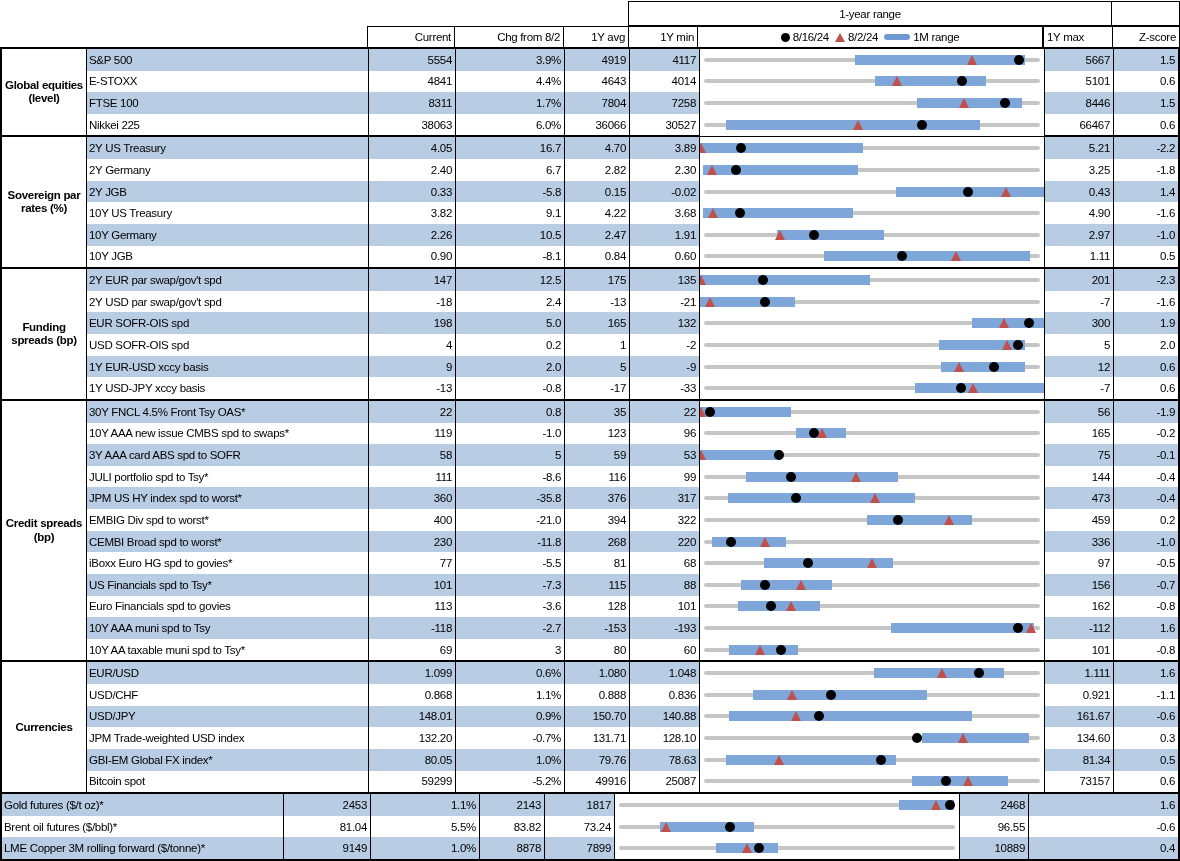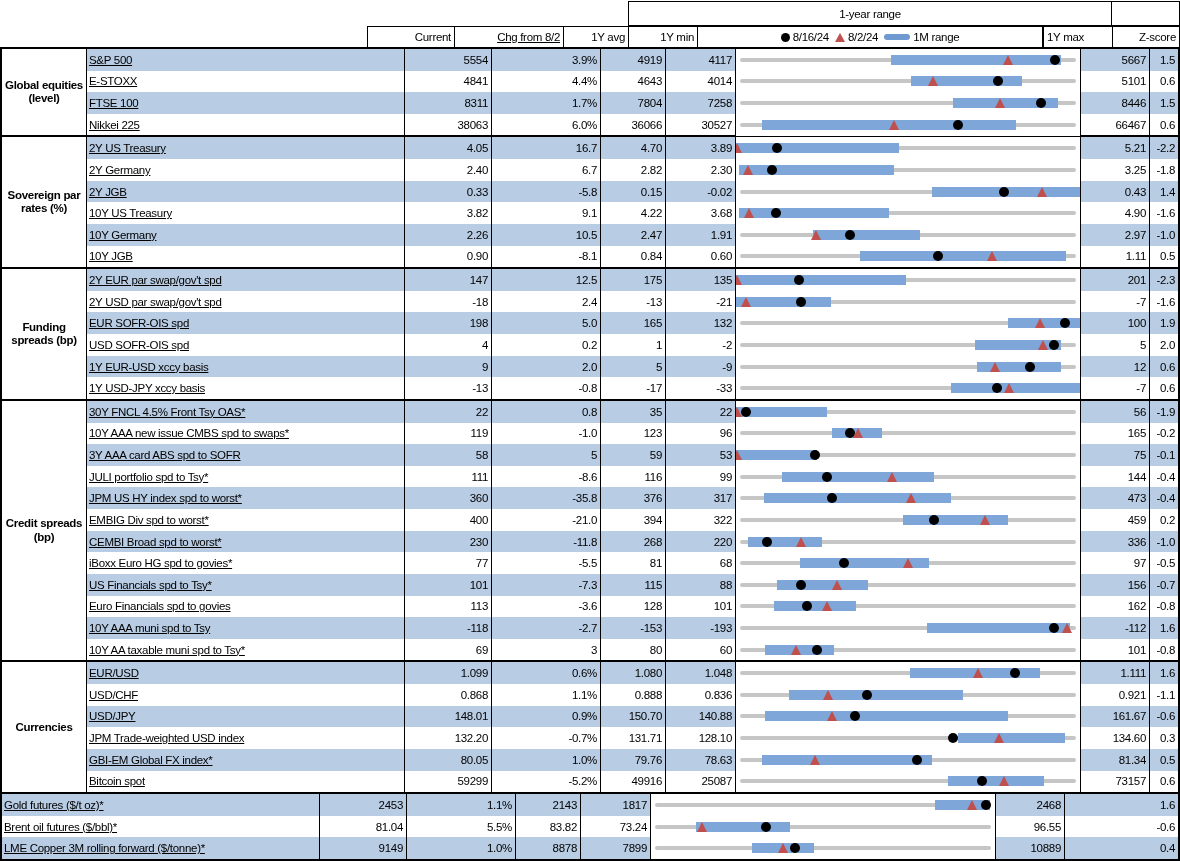--- a/index.html
+++ b/index.html
@@ -11,21 +11,21 @@
   #hdr1{position:absolute;left:628px;top:1px;width:552px;height:25px;display:flex;
         border:1.5px solid #000;}
   #hdr1 .range-title{width:482px;display:flex;align-items:center;justify-content:center;}
   #hdr1 .corner{flex:1;border-left:1.5px solid #000;}
   #hdr2{position:absolute;left:367px;top:26px;width:813px;height:21px;display:flex;
         border:1.5px solid #000;border-bottom:none;}
   #hdr2 .h{display:flex;align-items:center;justify-content:flex-end;padding:0 3px;
            border-left:1px solid #000;}
   #hdr2 .h:first-child{border-left:none;}
   #hdr2 .h-cur{width:86px;}
-  #hdr2 .h-chg{width:109px;text-decoration:underline;}
+  #hdr2 .h-chg{width:109px;}
   #hdr2 .h-avg{width:65px;}
   #hdr2 .h-min{width:69px;border-left-width:1px;}
   #hdr2 .h-leg{width:346px;justify-content:center;gap:6px;border-left:1.5px solid #000;border-right:1.5px solid #000;}
   #hdr2 .h-max{width:69px;justify-content:flex-start;}
   #hdr2 .h-z{flex:1;border-left:1.5px solid #000;}
   .leg-item{display:flex;align-items:center;gap:3px;}
   .leg-dot{width:9px;height:9px;border-radius:50%;background:#000;}
   .leg-tri{width:0;height:0;border-left:5px solid transparent;border-right:5px solid transparent;
            border-bottom:9px solid #c0504d;}
   .leg-bar{width:26px;height:6px;border-radius:3px;background:#6f9ad1;}
@@ -34,21 +34,21 @@
         border:2px solid #000;display:flex;flex-direction:column;}
   .group{display:flex;border-top:2px solid #000;min-height:0;}
   .group:first-child{border-top:none;}
   .group-label{width:85px;border-right:1.5px solid #000;display:flex;align-items:center;
                justify-content:center;text-align:center;font-weight:bold;line-height:1.15;
                padding:4px 1px;background:#fff;}
   .rows{flex:1;display:flex;flex-direction:column;min-width:0;}
   .row{flex:1;display:flex;min-height:0;}
   .cell{display:flex;align-items:center;overflow:hidden;}
   .num{justify-content:flex-end;padding-right:3px;}
-  .c-label{width:318px;border-right:1px solid #000;padding-left:2px;text-decoration:underline;}
+  .c-label{width:282px;border-right:1px solid #000;padding-left:2px;}
   .c-cur{width:87px;border-right:1px solid #000;}
   .c-chg{width:109px;border-right:1px solid #000;}
   .c-avg{width:65px;border-right:1px solid #000;}
   .c-min{width:69px;}
   .c-chart{width:346px;border-left:1.5px solid #000;border-right:1.5px solid #000;
            position:relative;background:#fff;}
   .c-max{width:69px;border-right:1.5px solid #000;}
   .c-z{flex:1;}
   .row.striped .c-label,.row.striped .c-cur,.row.striped .c-chg,.row.striped .c-avg,
   .row.striped .c-min,.row.striped .c-max,.row.striped .c-z{background:#b8cce4;}
@@ -294,21 +294,21 @@
     <div class="cell num c-cur">198</div>
     <div class="cell num c-chg">5.0</div>
     <div class="cell num c-avg">165</div>
     <div class="cell num c-min">132</div>
     <div class="cell c-chart">
       <div class="track"></div>
       <div class="mbar" style="left: 79%; width: 21%;"></div>
       <div class="mdot" style="left: 95.5%;"></div>
       <div class="mtri" style="left: 88.5%;"></div>
     </div>
-    <div class="cell num c-max">100</div>
+    <div class="cell num c-max">300</div>
     <div class="cell num c-z">1.9</div>
   </div>
           <div class="row">
     <div class="cell c-label">USD SOFR-OIS spd</div>
     <div class="cell num c-cur">4</div>
     <div class="cell num c-chg">0.2</div>
     <div class="cell num c-avg">1</div>
     <div class="cell num c-min">-2</div>
     <div class="cell c-chart">
       <div class="track"></div>

